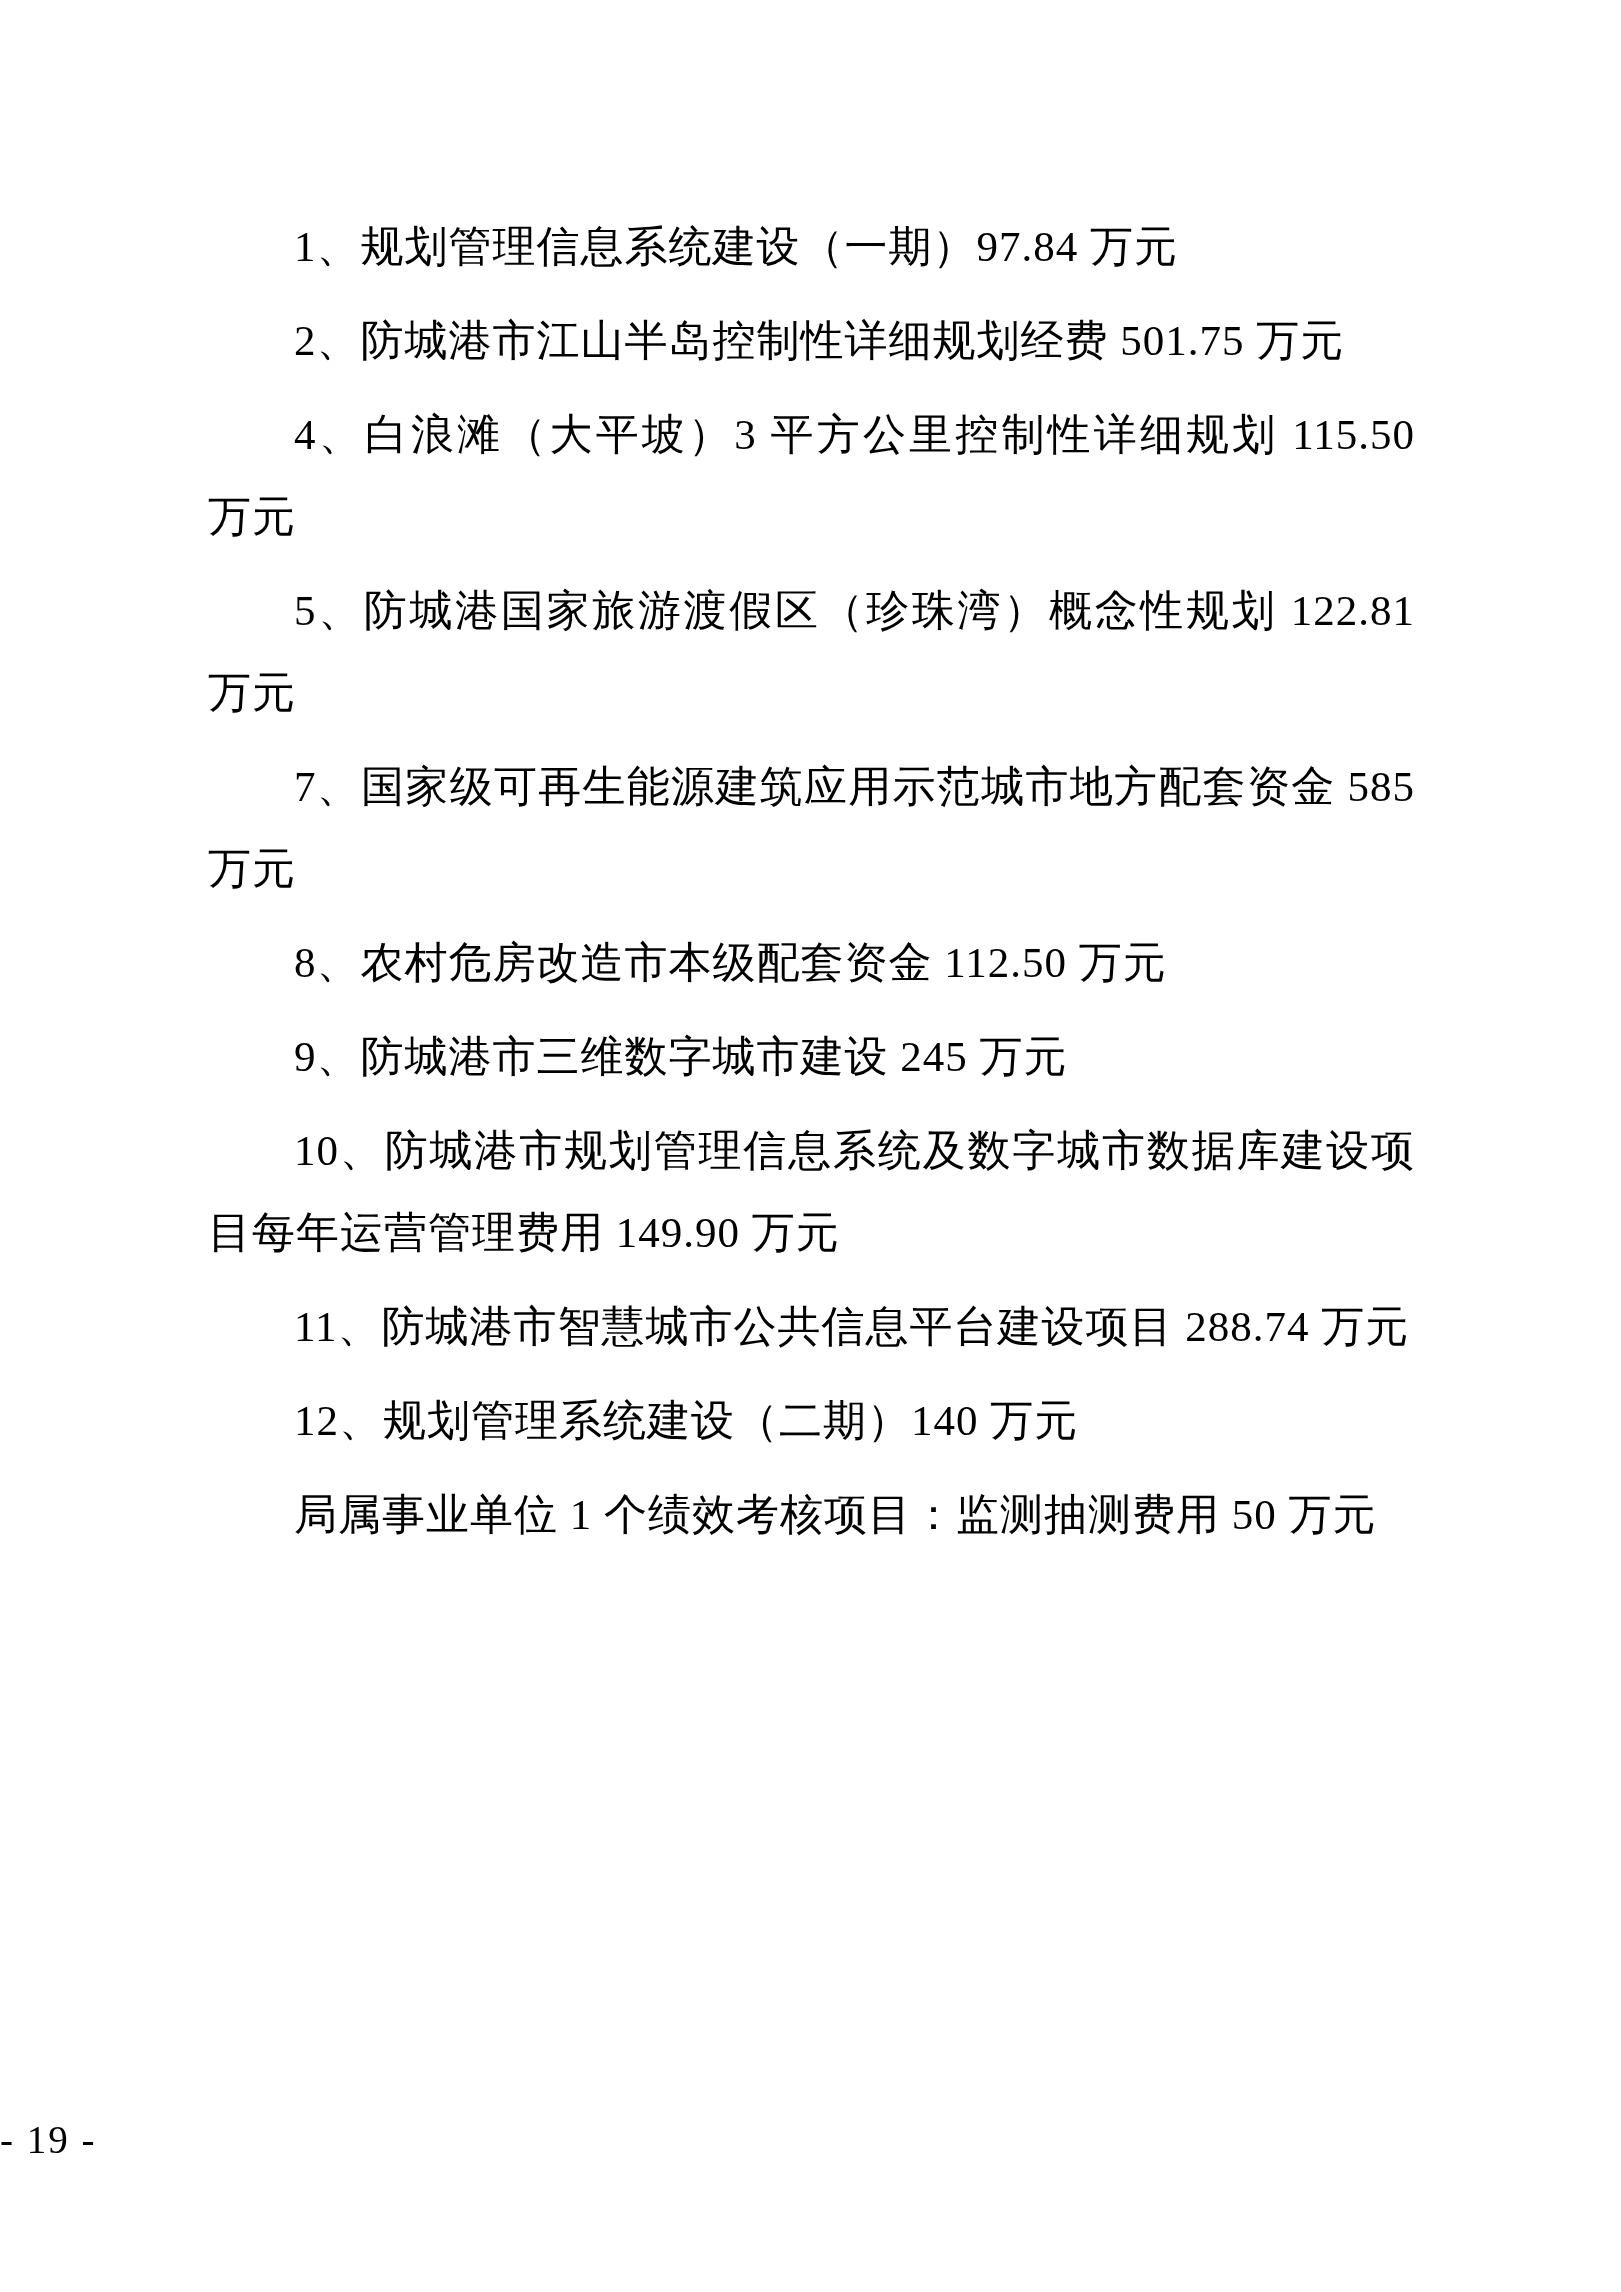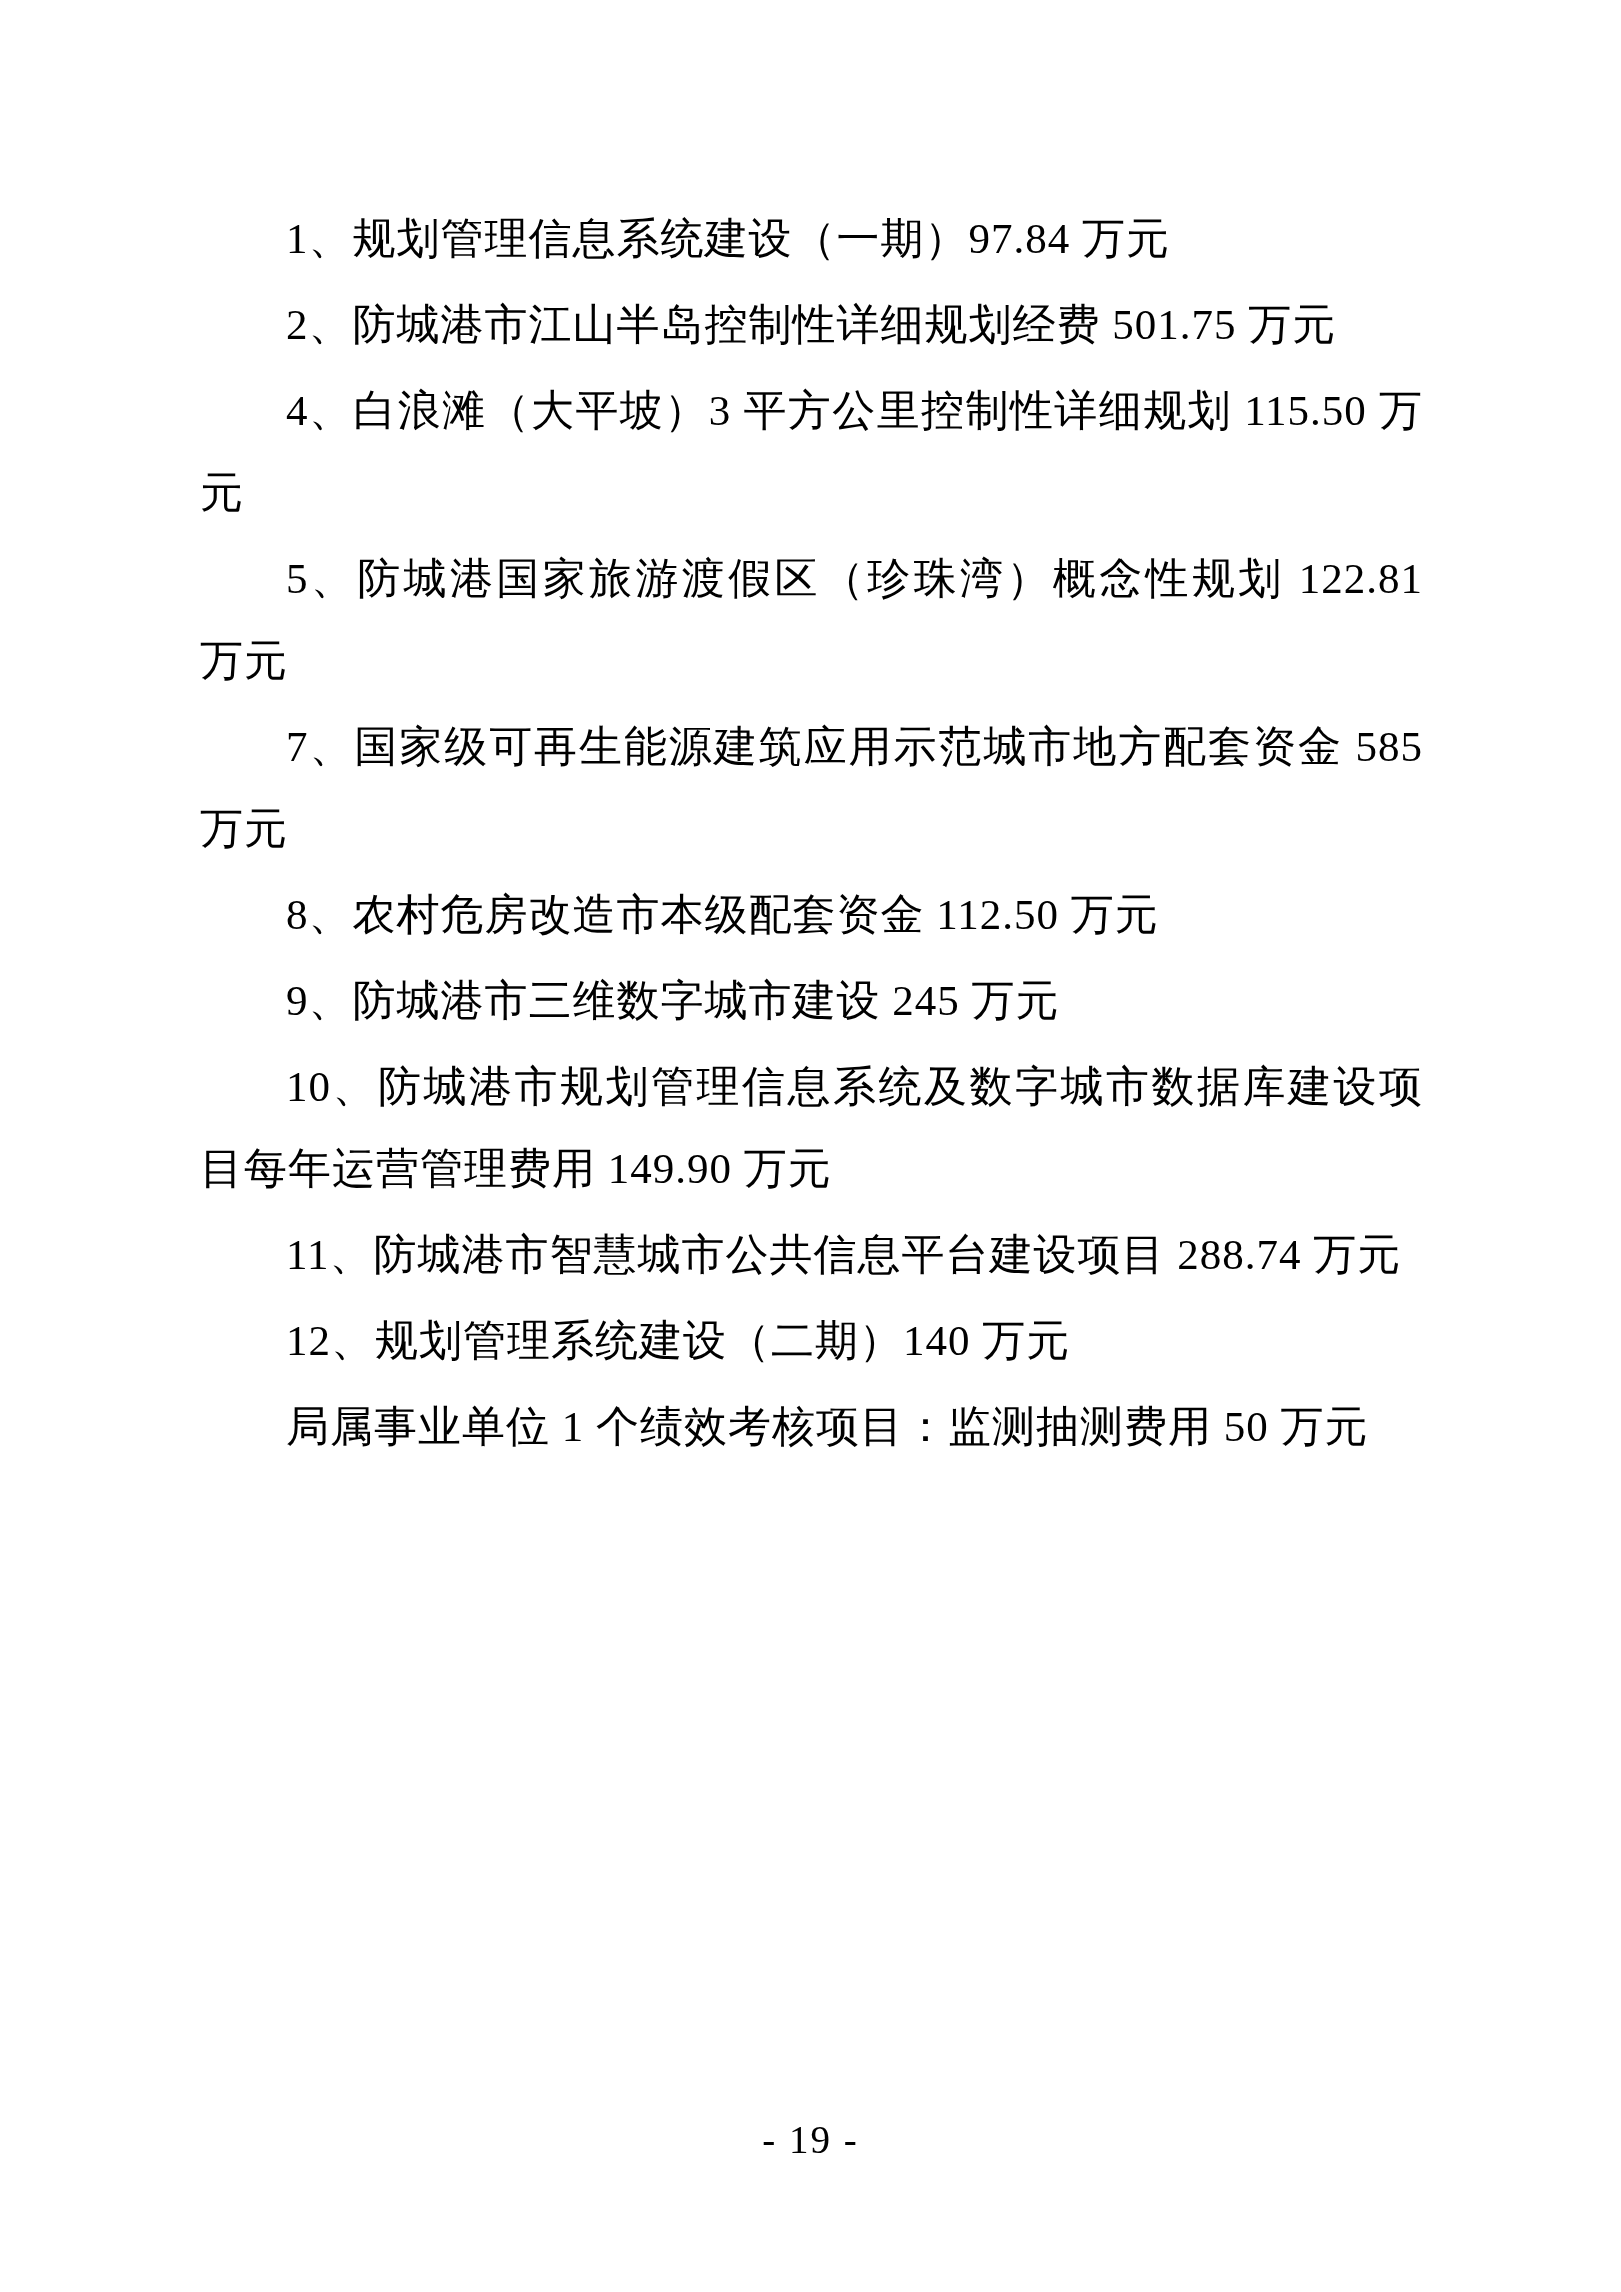--- a/index.html
+++ b/index.html
@@ -20,36 +20,35 @@
     inset: 0;
     background: #ffffff;
   }
   .content {
     position: absolute;
     left: 196px;
     top: 194px;
     width: 1231px;
   }
   p.para {
-    margin: 4px;
+    margin: 12px;
     padding: 0;
     font-size: 43px;
     line-height: 82px;
     letter-spacing: 1px;
     text-align: justify;
     text-indent: 2em;
     color: #000000;
     word-break: break-all;
   }
   .footer {
     position: absolute;
     left: 0;
     top: 2117px;
     width: 100%;
-    text-align: center;
   }
   .page-number {
     font-size: 39px;
     letter-spacing: 2px;
     color: #000000;
   }
 </style>
 </head>
 <body>
 

